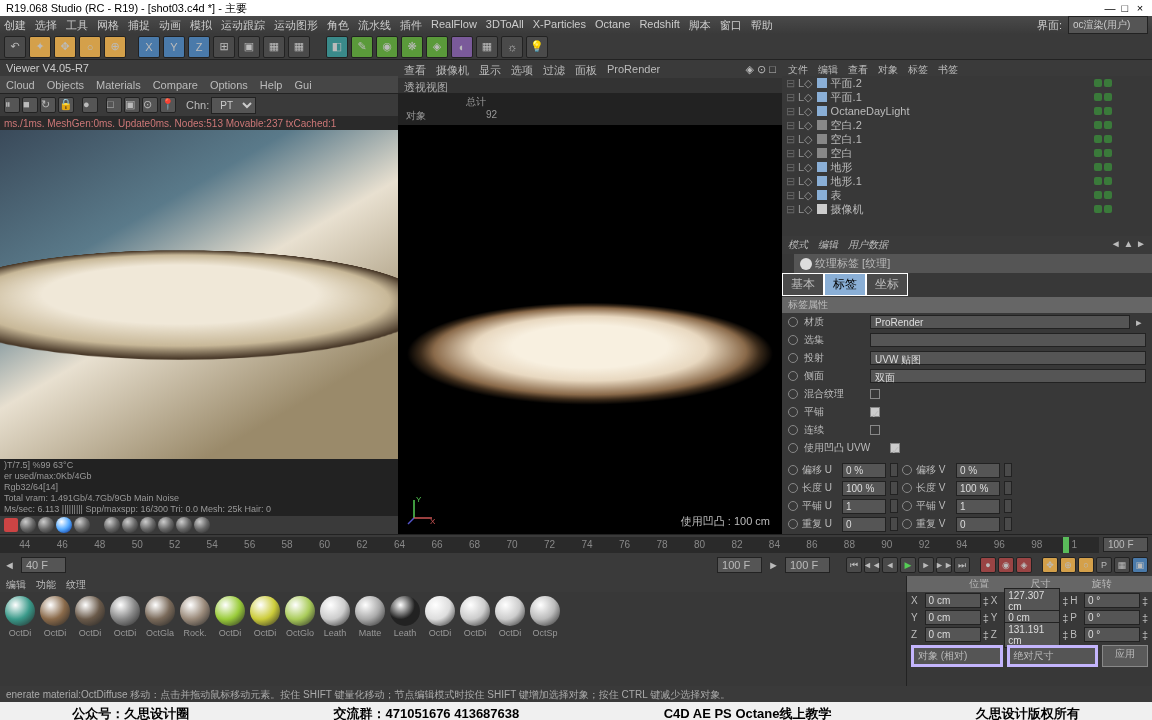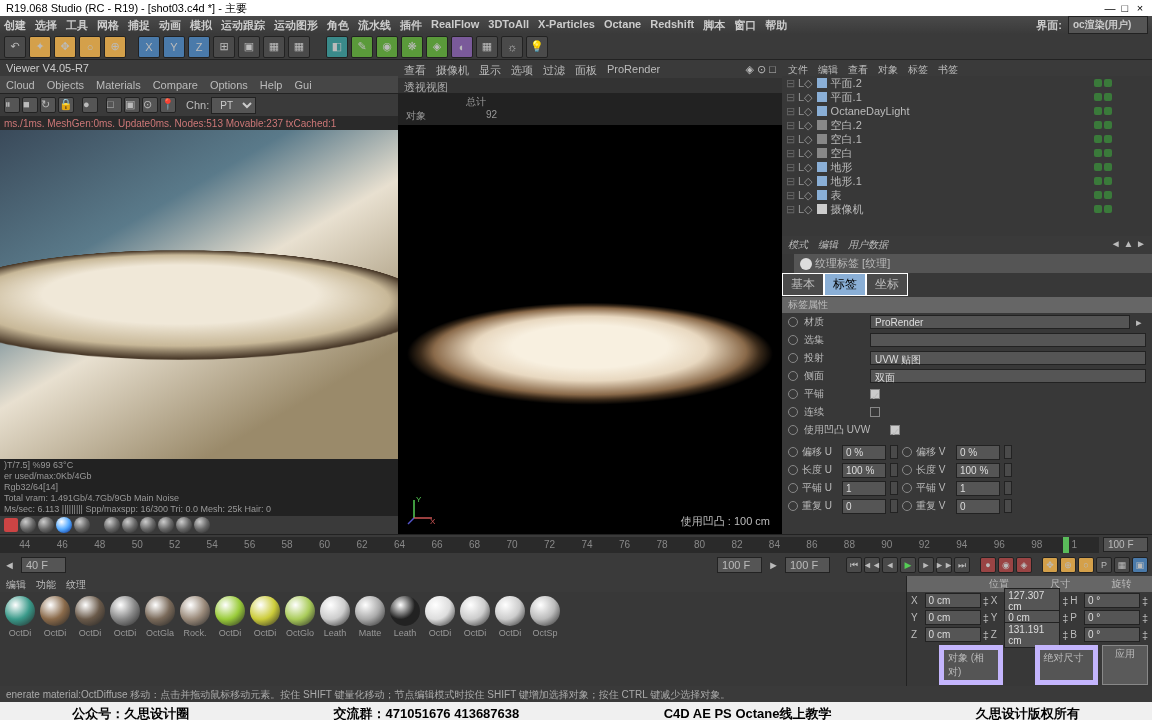--- a/index.html
+++ b/index.html
@@ -2,21 +2,21 @@
 <html><head>
 <meta charset="utf-8">
 <style>
 * { margin: 0; padding: 0; box-sizing: border-box; font-family: "Microsoft YaHei", Arial, sans-serif; }
 body { background: #333; color: #bbb; font-size: 11px; width: 1152px; height: 720px; overflow: hidden; position: relative; }
 .titlebar { background: #fff; color: #000; height: 16px; padding: 1px 6px; display: flex; justify-content: space-between; align-items: center; }
 .titlebar-btns span { display: inline-block; width: 12px; text-align: center; }
 .menubar { background: linear-gradient(#4a4a4a,#3a3a3a); height: 18px; display: flex; align-items: center; padding: 0 4px; gap: 9px; justify-content: space-between; }
 .menubar-left { display: flex; gap: 9px; }
 .menubar-right { display: flex; gap: 6px; align-items: center;}
-.menubar span { color: #ccc; cursor: default; font-weight: bold; }
+.menubar span { color: #ccc; cursor: default; }
 .toolbar { background: #3a3a3a; height: 26px; display: flex; align-items: center; padding: 2px 4px; gap: 3px; border-bottom: 1px solid #222; }
 .tool-btn { width: 22px; height: 22px; background: #4a4a4a; border: 1px solid #222; display: inline-flex; align-items: center; justify-content: center; border-radius: 2px; }
 .tool-btn.orange { background: #d4a04a; }
 .tool-btn.blue { background: #4a7aaa; }
 .tool-btn.green { background: #5a9a3a; }
 .tool-btn.cyan { background: #3a8a8a; }
 .tool-btn.purple { background: #7a5a9a; }
 .main { display: flex; height: 474px; }
 .left-col { width: 398px; display: flex; flex-direction: column; background: #111; }
 .viewer-title { background: #3a3a3a; padding: 2px 6px; color: #ccc; height: 16px; }
@@ -69,26 +69,26 @@
 .attr-grid-row .spin { width: 8px; height: 14px; background: #4a4a4a; border: 1px solid #222;}
 .timeline { background: #3a3a3a; height: 20px; display: flex; align-items: center; font-size: 10px; border-top: 1px solid #222;}
 .timeline-ruler { flex: 1; background: #2a2a2a; height: 16px; display: flex; align-items: center; position: relative; padding: 0 6px;}
 .tick { flex: 1; text-align: center; color: #888;}
 .marker { position: absolute; width: 6px; height: 16px; background: #5abc5a; right: 30px;}
 .frame-box { width: 45px; background: #555; border: 1px solid #222; padding: 1px 4px; margin: 0 4px;}
 .transport { background: #3a3a3a; height: 22px; display: flex; align-items: center; padding: 0 4px; gap: 2px;}
 .tbtn { width: 16px; height: 16px; background: #4a4a4a; border: 1px solid #222; border-radius: 2px; display: inline-flex; align-items: center; justify-content: center; font-size: 9px;}
 .coords-panel { width: 246px; background: #383838; border-left: 1px solid #222;}
 .coords-header { display: flex; background: #666; height: 16px; font-size: 10px;}
-.coords-header div { flex: 1; text-align: center; padding: 1px;}
+.coords-header div { flex: 1; text-align: left; padding: 1px;}
 .coords-row { display: flex; height: 17px; align-items: center; padding: 0 4px; gap: 2px;}
 .coords-row .axlbl { width: 12px; font-size: 10px;}
 .coords-row .cfield { width: 58px; background: #555; border: 1px solid #222; color: #ddd; padding: 1px 3px; font-size: 10px;}
 .coords-footer { display: flex; gap: 4px; padding: 2px 4px;}
-.coords-footer .sel { flex: 1; background: #555; border: 5px solid #c4b5fd; padding: 1px 4px; font-size: 10px; margin-left: 28px;}
+.coords-footer .sel { flex: 1; background: #555; border: 3px solid #c4b5fd; padding: 1px 4px; font-size: 10px;}
 .coords-footer .btn { background: #5a5a5a; border: 1px solid #888; padding: 1px 12px; font-size: 10px;}
 .bottom-area { display: flex; height: 110px; background: #383838;}
 .mat-panel { flex: 1; display: flex; flex-direction: column;}
 .mat-menu { background: #3a3a3a; padding: 2px 6px; display: flex; gap: 10px; height: 16px; font-size: 10px;}
 .mat-grid { flex: 1; display: flex; padding: 4px; gap: 3px; overflow-x: auto;}
 .mat-item { width: 32px; display: flex; flex-direction: column; align-items: center; gap: 2px;}
 .mat-ball { width: 30px; height: 30px; border-radius: 50%; background: radial-gradient(circle at 35% 30%,#fff,#888,#333);}
 .mat-label { font-size: 9px; color: #999; white-space: nowrap; overflow: hidden; width: 32px; text-align: center;}
 .statusbar { background: #3a3a3a; height: 16px; padding: 2px 6px; color: #aaa; font-size: 10px;}
 .footer { background: #f0f0f0; height: 24px; display: flex; align-items: center; justify-content: space-around; color: #000; font-size: 13px; font-weight: bold;}
@@ -400,20 +400,25 @@
         </div>
       <div class="attr-row">
           <span class="radio"></span>
           <span class="lbl">投射</span>
           <span class="field">UVW 贴图</span>
         </div>
       <div class="attr-row">
           <span class="radio"></span>
           <span class="lbl">侧面</span>
           <span class="field">双面</span>
+        </div>
+      <div class="attr-row">
+          <span class="radio"></span>
+          <span class="lbl">混合纹理</span>
+          <span class="chk"></span>
         </div>
       <div class="attr-row">
           <span class="radio"></span>
           <span class="lbl">平铺</span>
           <span class="chk" style="background:#ccc">✓</span>
         </div>
       <div class="attr-row">
           <span class="radio"></span>
           <span class="lbl">连续</span>
           <span class="chk"></span>

